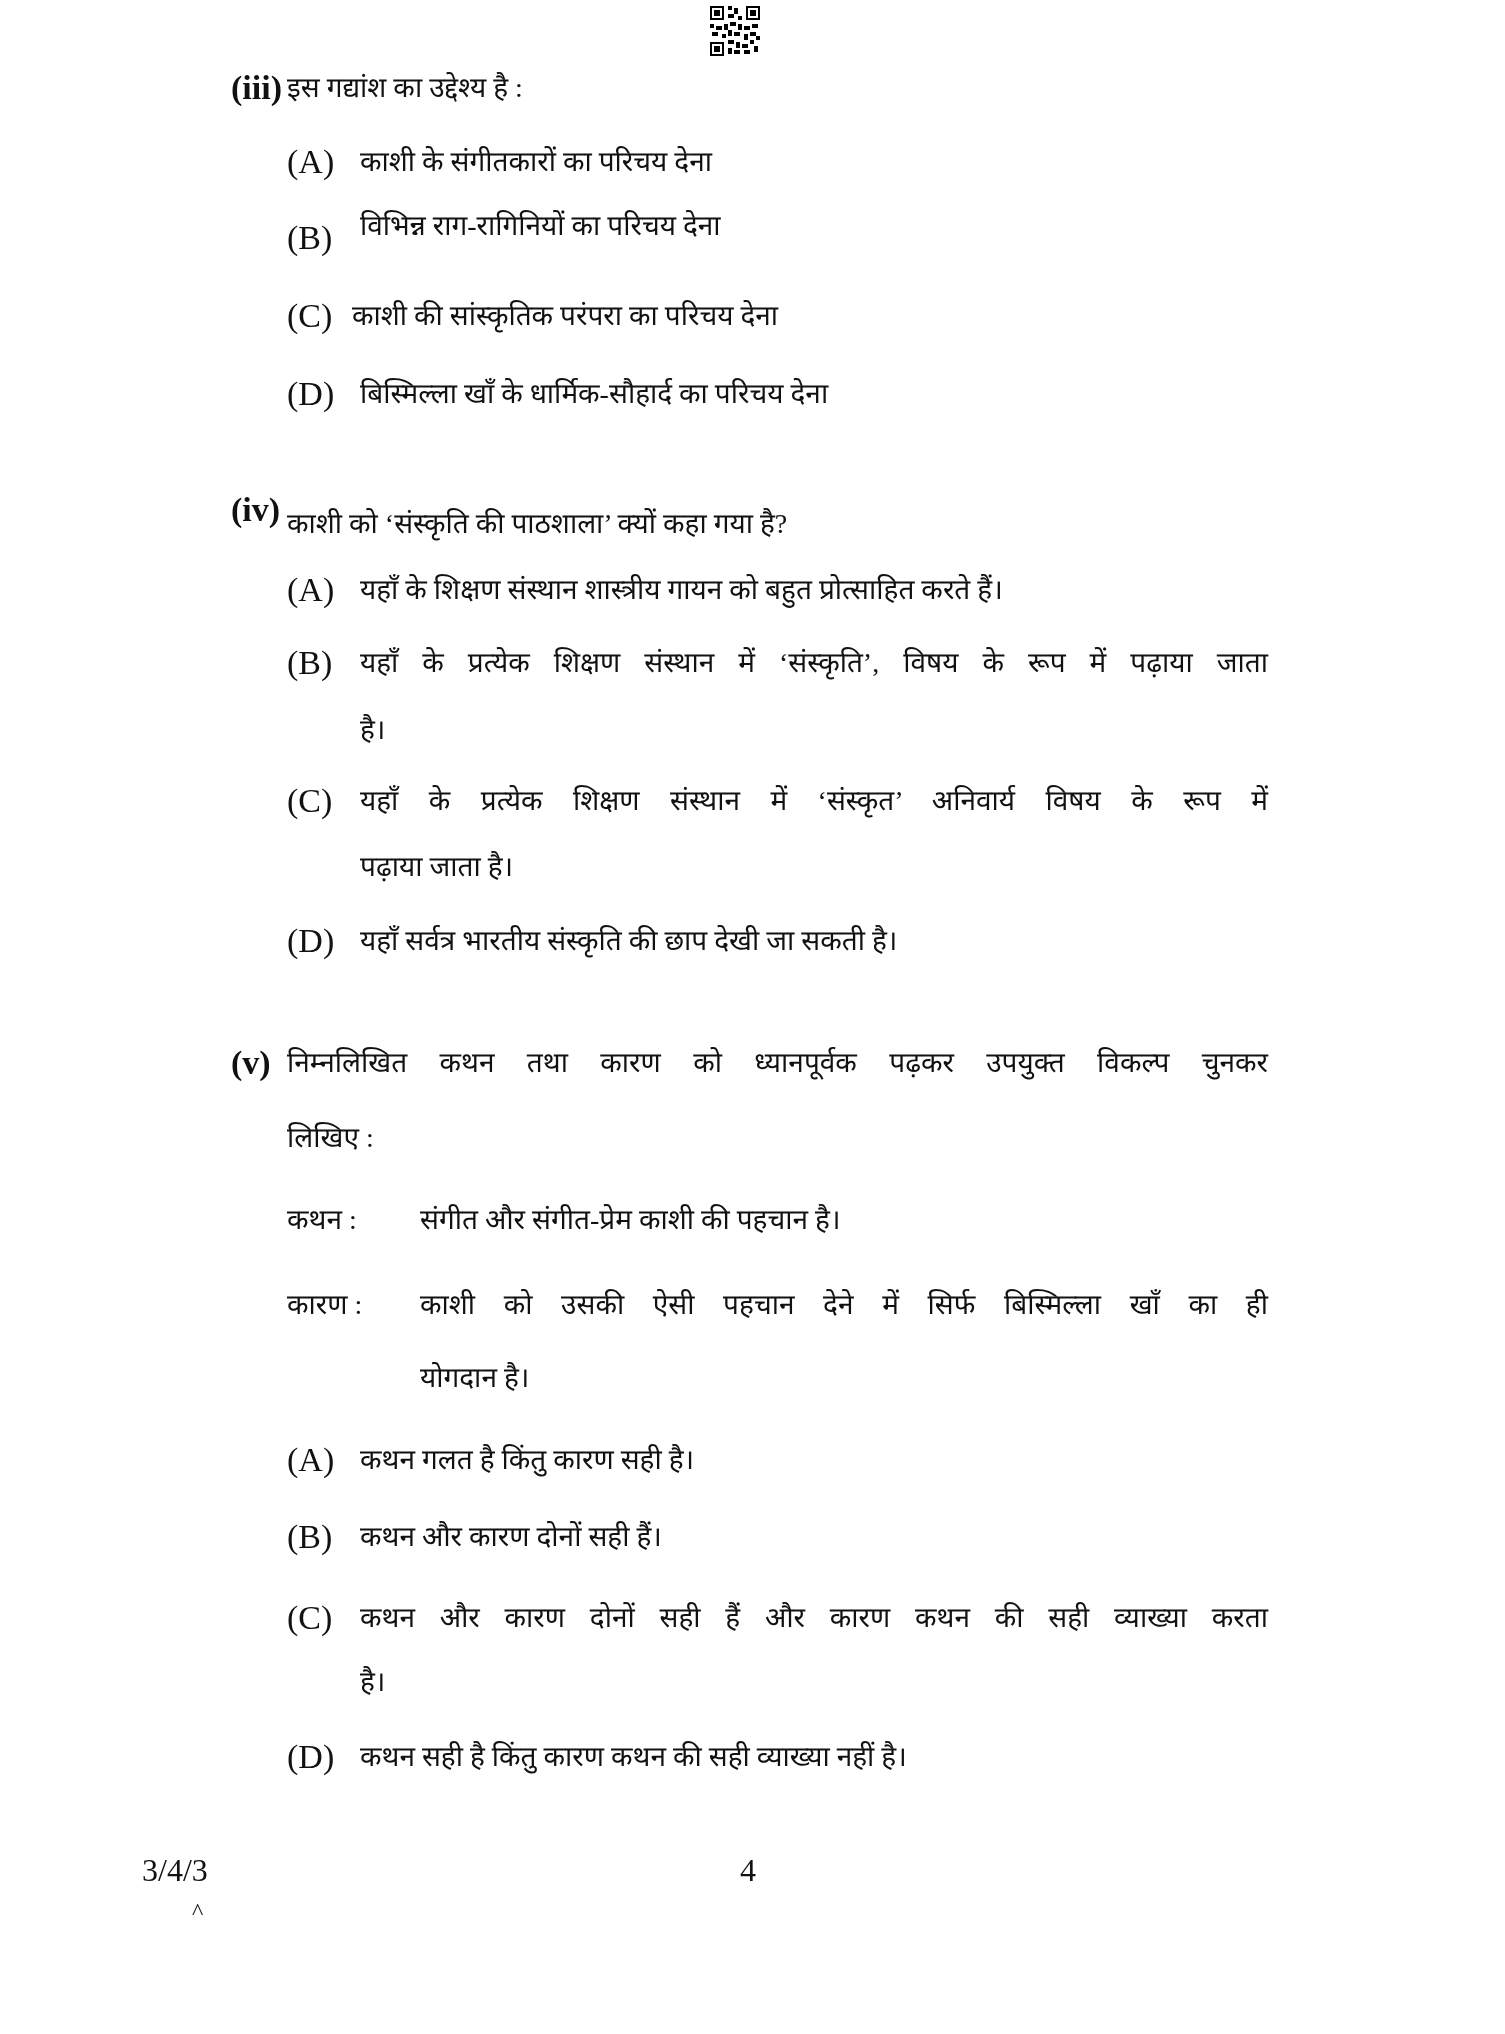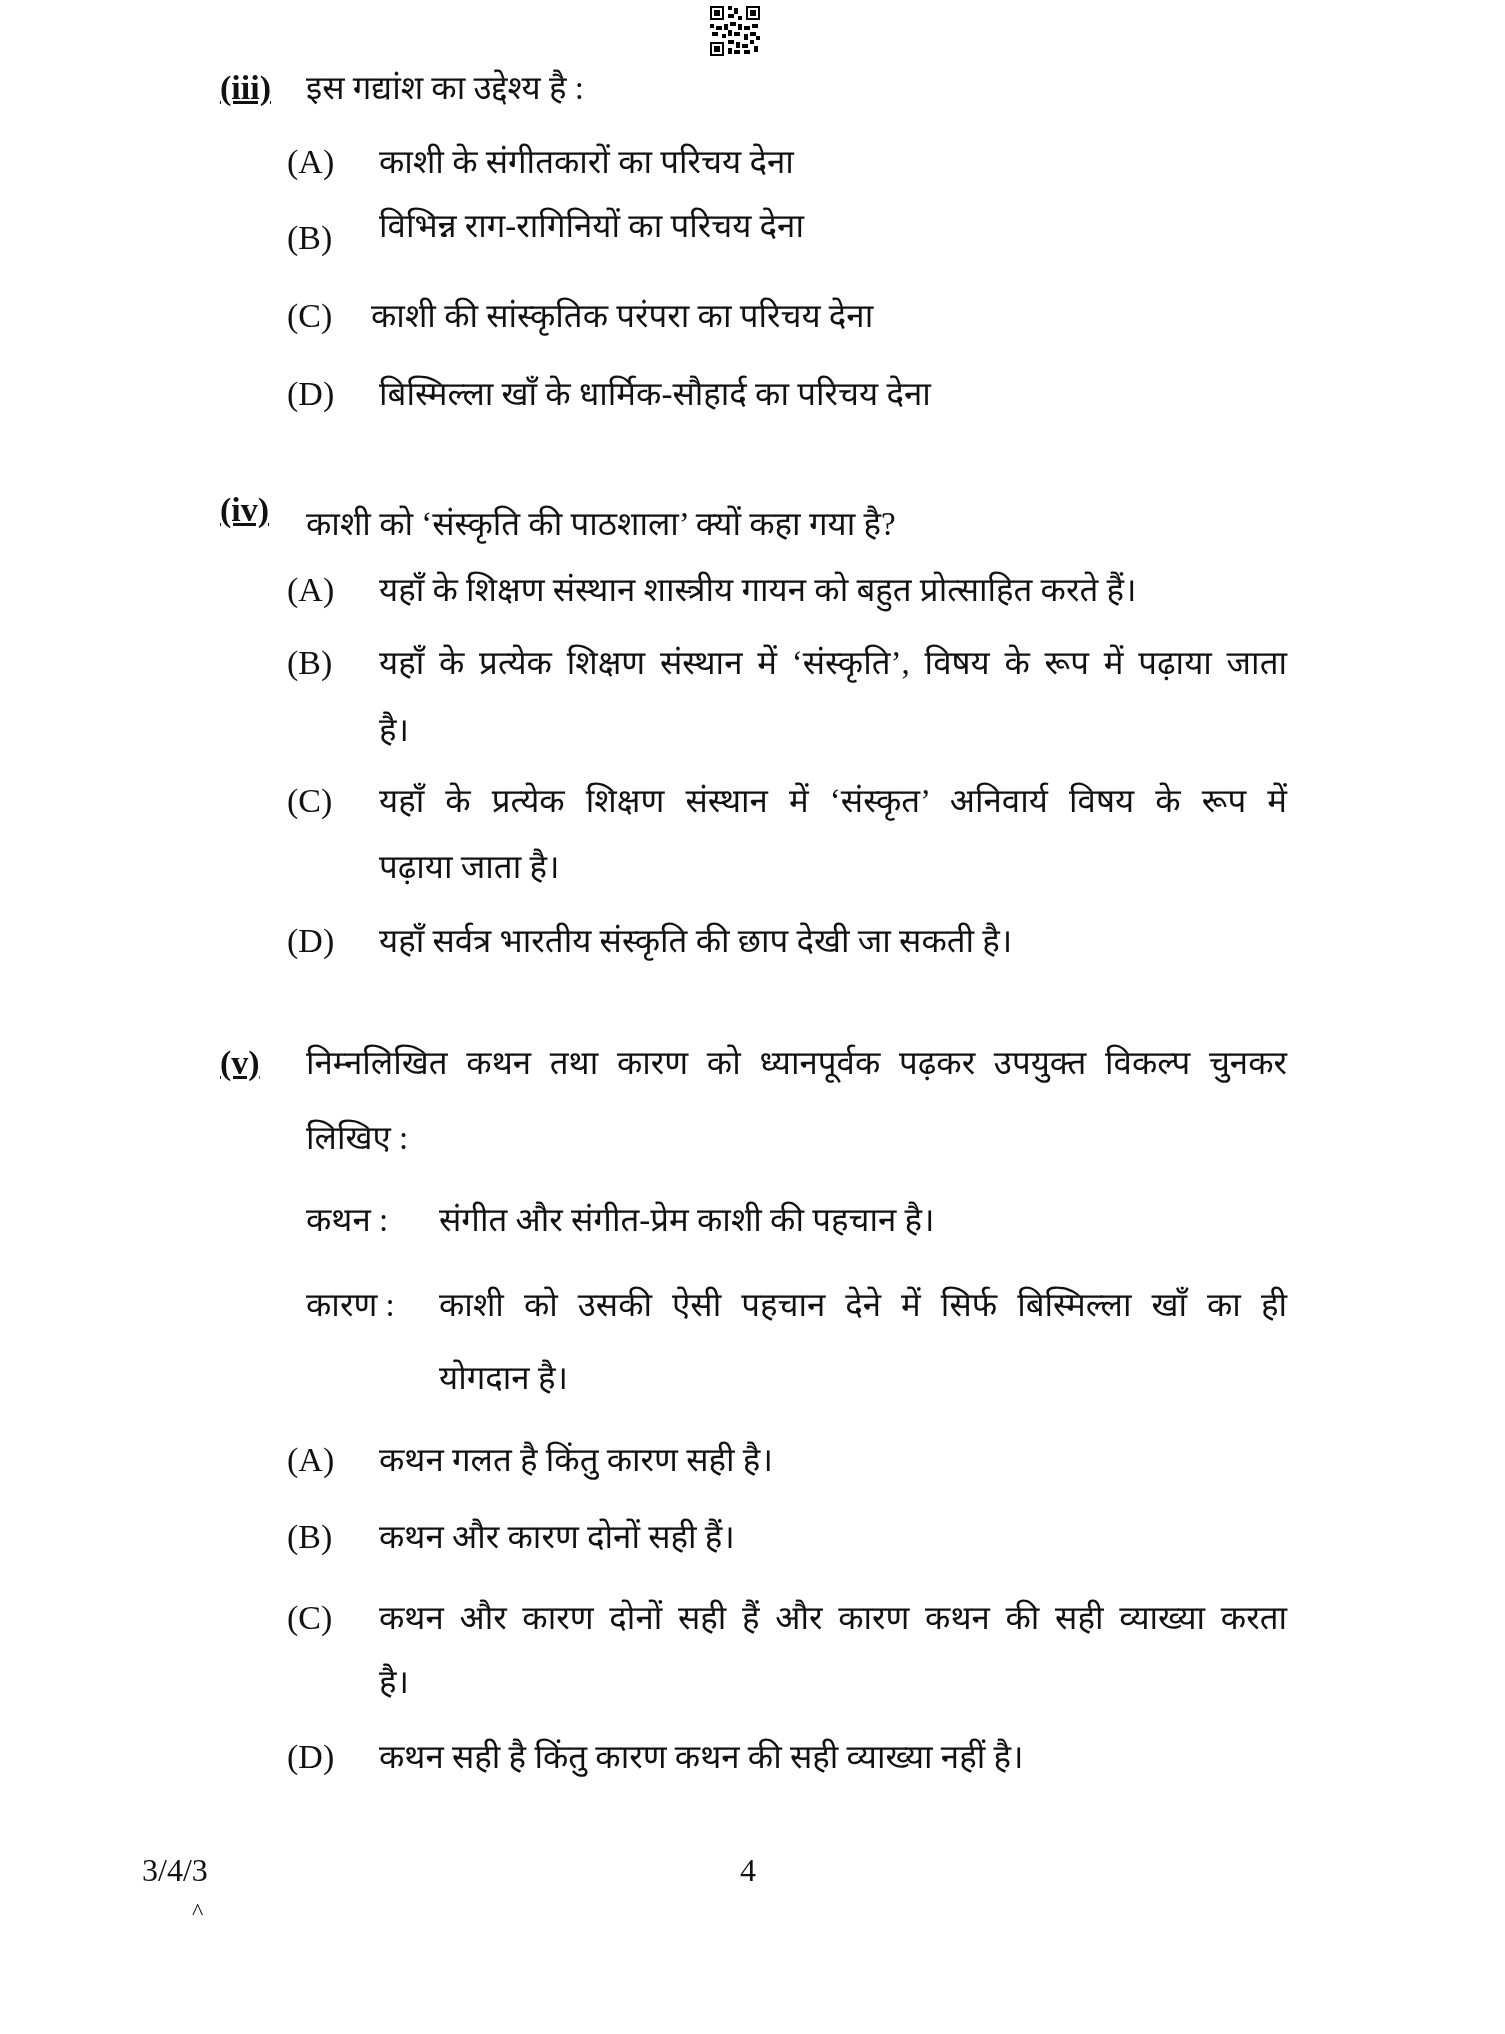--- a/index.html
+++ b/index.html
@@ -17,38 +17,36 @@
     }
     .qr {
       position: absolute;
       left: 710px;
       top: 6px;
       width: 50px;
       height: 50px;
     }
     .qnum {
       position: absolute;
-      left: 220px;
+      left: 231px;
       font-weight: bold;
       font-size: 34px;
       line-height: 40px;
-      text-decoration: underline;
     }
     .optlabel {
       position: absolute;
       left: 287px;
       font-size: 34px;
       line-height: 40px;
     }
     .txt {
       position: absolute;
-      font-size: 33px;
+      font-size: 28px;
       line-height: 40px;
       white-space: nowrap;
-      margin-left: 19px;
     }
     .justify {
       text-align: justify;
       text-align-last: justify;
       white-space: normal;
     }
     .bold { font-weight: normal; }
     .footer {
       position: absolute;
       font-size: 32px;

